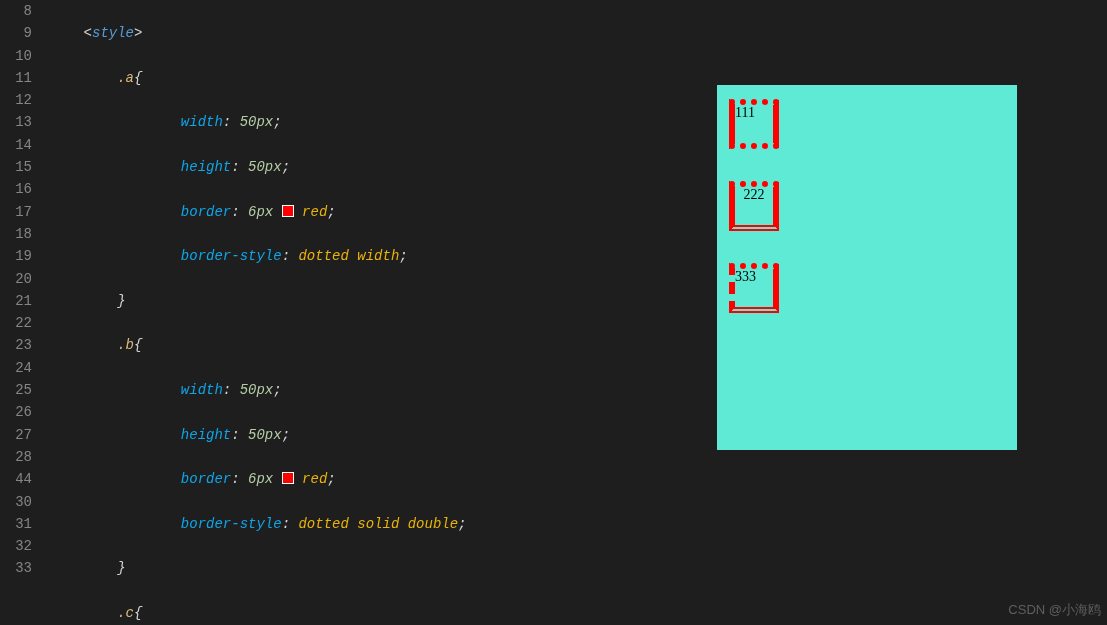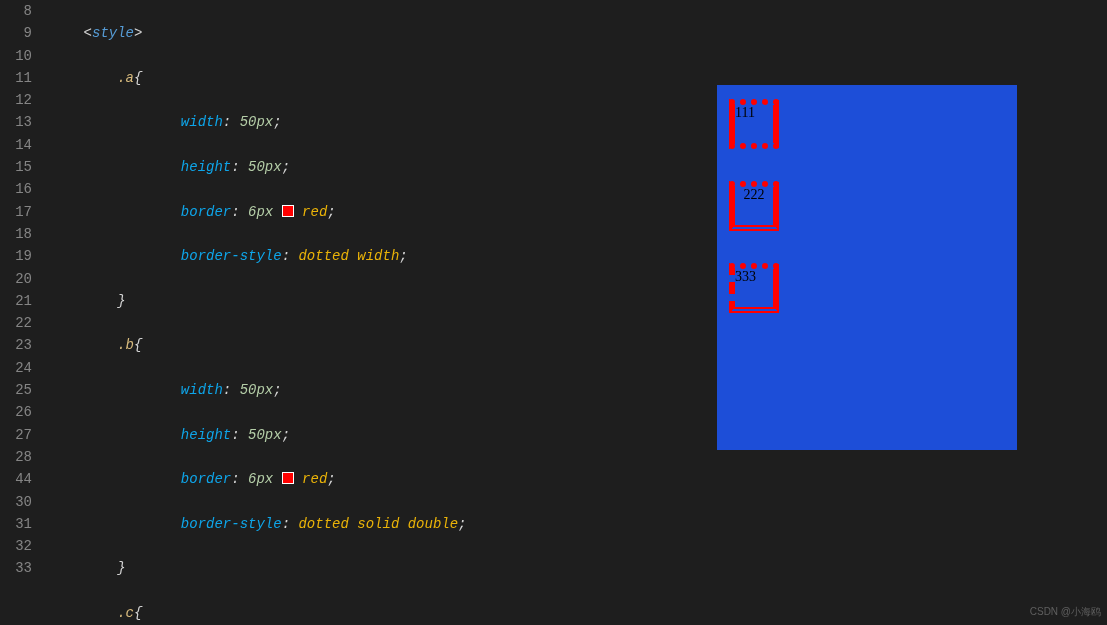--- a/index.html
+++ b/index.html
@@ -46,38 +46,38 @@
   border: 1px solid #fff;
   vertical-align: -1px;
 }
 
 .preview {
   position: absolute;
   right: 90px;
   top: 85px;
   width: 300px;
   height: 365px;
-  background: #1d4ed8;
+  background: #5eead4;
   padding: 14px 12px;
   font-family: 'Times New Roman', serif;
   color: #000;
 }
 .preview .box { width: 50px; height: 50px; border: 6px red; }
 .preview .a { border-style: dotted solid; }
 .preview .b { border-style: dotted solid double; text-align: center; }
 .preview .c { border-style: dotted solid double dashed; }
 .preview .gap { height: 32px; }
 
 .watermark {
   position: absolute;
   right: 6px;
   bottom: 6px;
   color: #6a6a6a;
   font-family: Arial, sans-serif;
-  font-size: 10px;
+  font-size: 13px;
   opacity: 0.85;
 }
 </style>
 </head>
 <body>
 
 <div class="editor">
   <div class="gutter">
     <div>8</div>
     <div>9</div>

